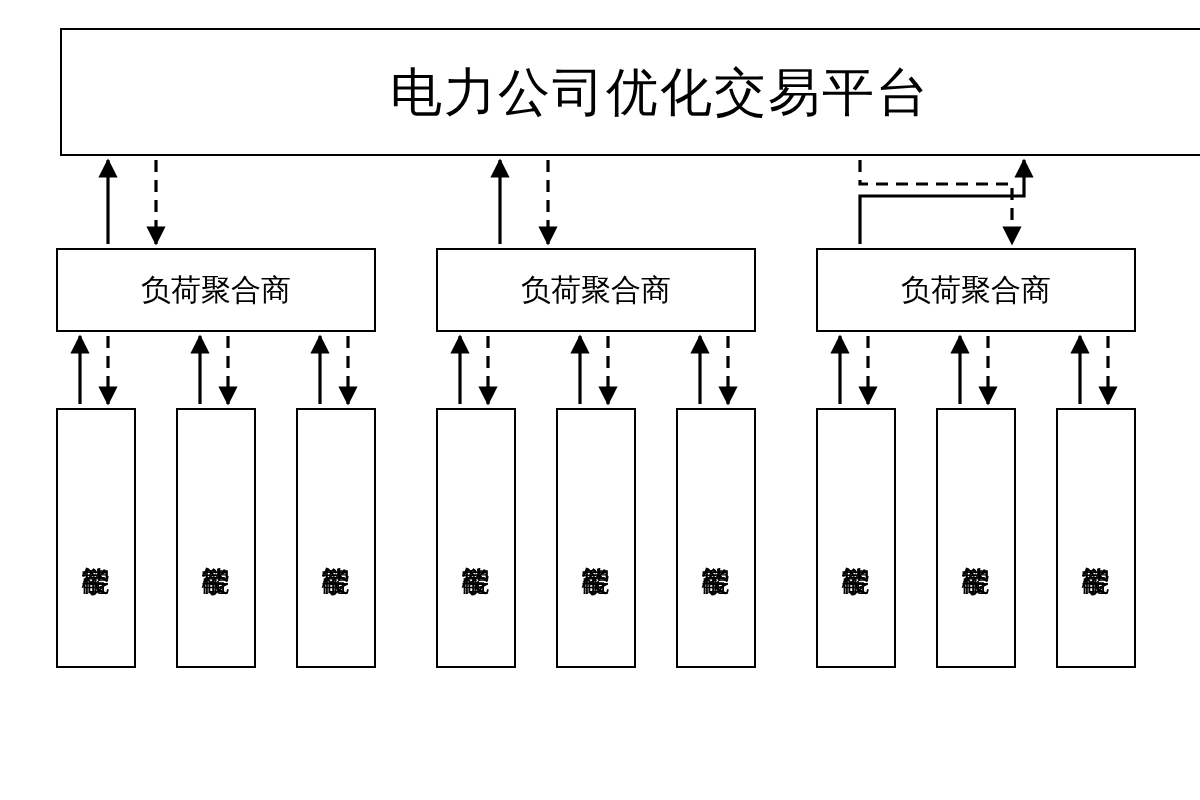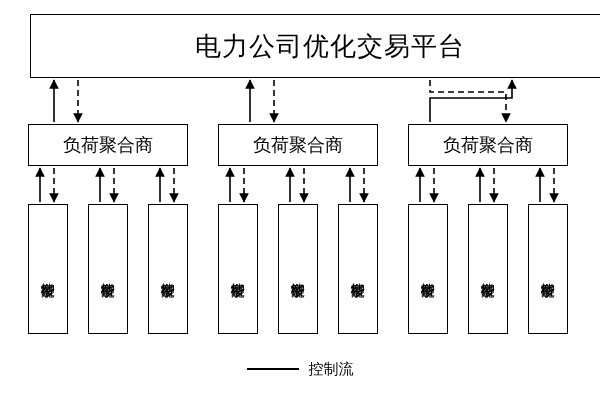--- a/index.html
+++ b/index.html
@@ -33,21 +33,21 @@
     left: 30px;
     top: 14px;
     width: 600px;
     height: 64px;
     font-size: 26px;
     letter-spacing: 1px;
   }
   .aggregator {
     width: 160px;
     height: 42px;
-    font-size: 18px;
+    font-size: 15px;
     top: 124px;
   }
   .agg1 { left: 28px; }
   .agg2 { left: 218px; }
   .agg3 { left: 408px; }
   .building {
     width: 40px;
     height: 130px;
     top: 204px;
     font-size: 14px;
@@ -206,19 +206,15 @@
       <line x1="480" y1="202" x2="480" y2="168" stroke="#000" stroke-width="1.6" marker-end="url(#arrow)"></line>
       <line x1="494" y1="168" x2="494" y2="202" stroke="#000" stroke-width="1.6" stroke-dasharray="6,4" marker-end="url(#arrow)"></line>
     </g>
     <g>
       <line x1="540" y1="202" x2="540" y2="168" stroke="#000" stroke-width="1.6" marker-end="url(#arrow)"></line>
       <line x1="554" y1="168" x2="554" y2="202" stroke="#000" stroke-width="1.6" stroke-dasharray="6,4" marker-end="url(#arrow)"></line>
     </g>
   </svg>
 
   <div class="legend">
-    <div class="legend-item">
-      <span class="line-sample"></span>
-      <span class="legend-label">控制流</span>
-    </div>
   </div>
 
 </div>
 
 </body></html>

